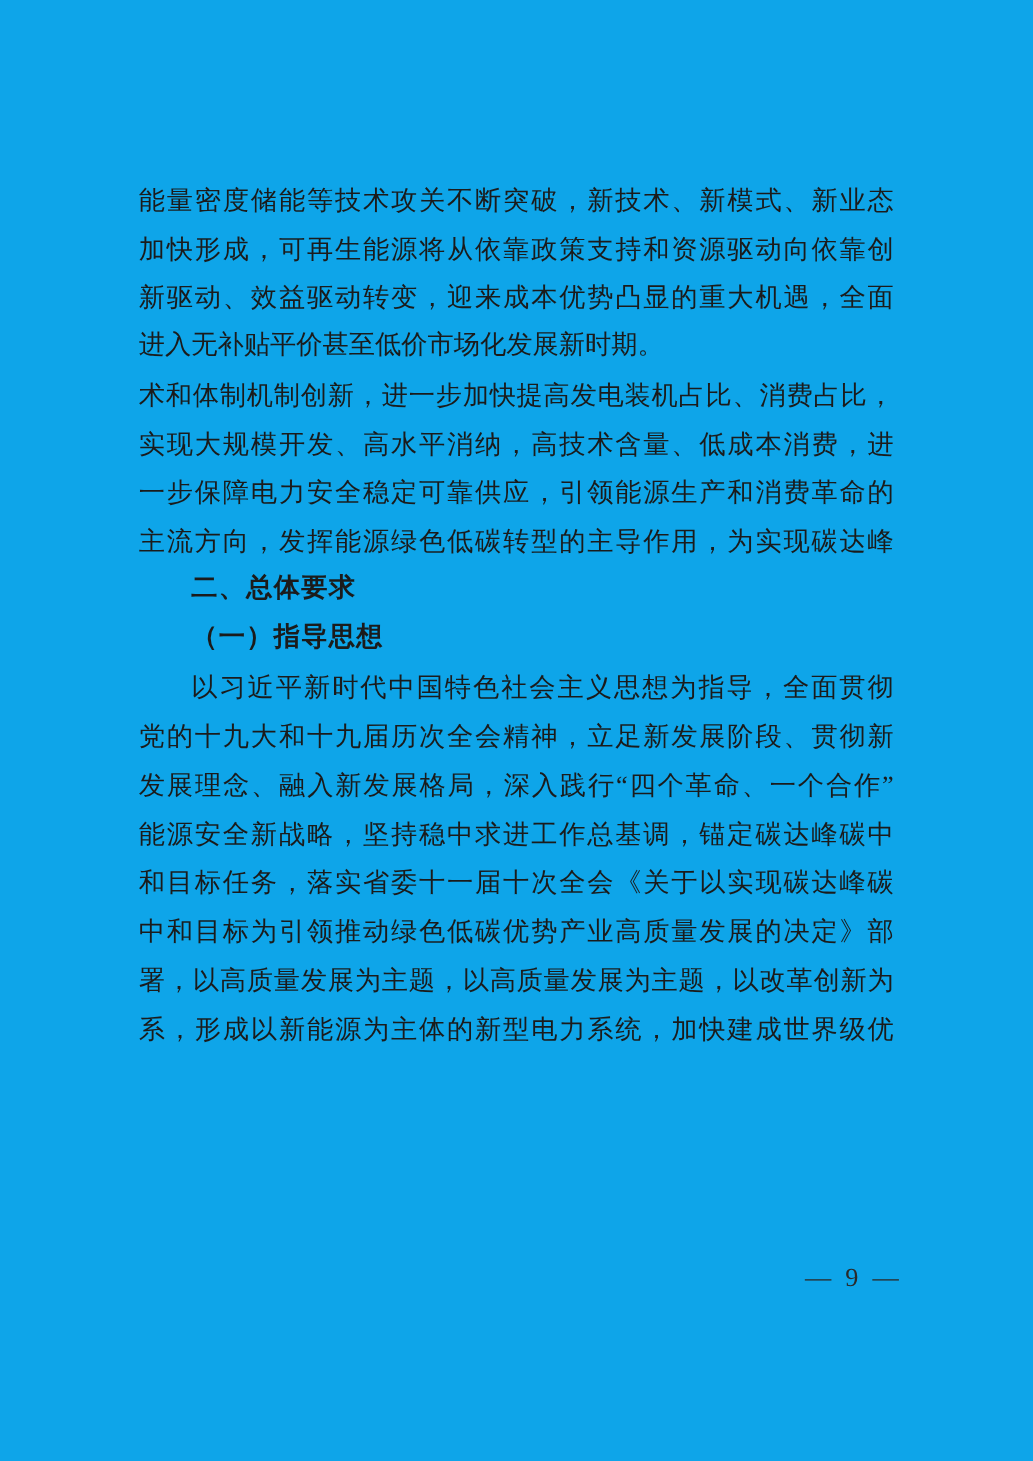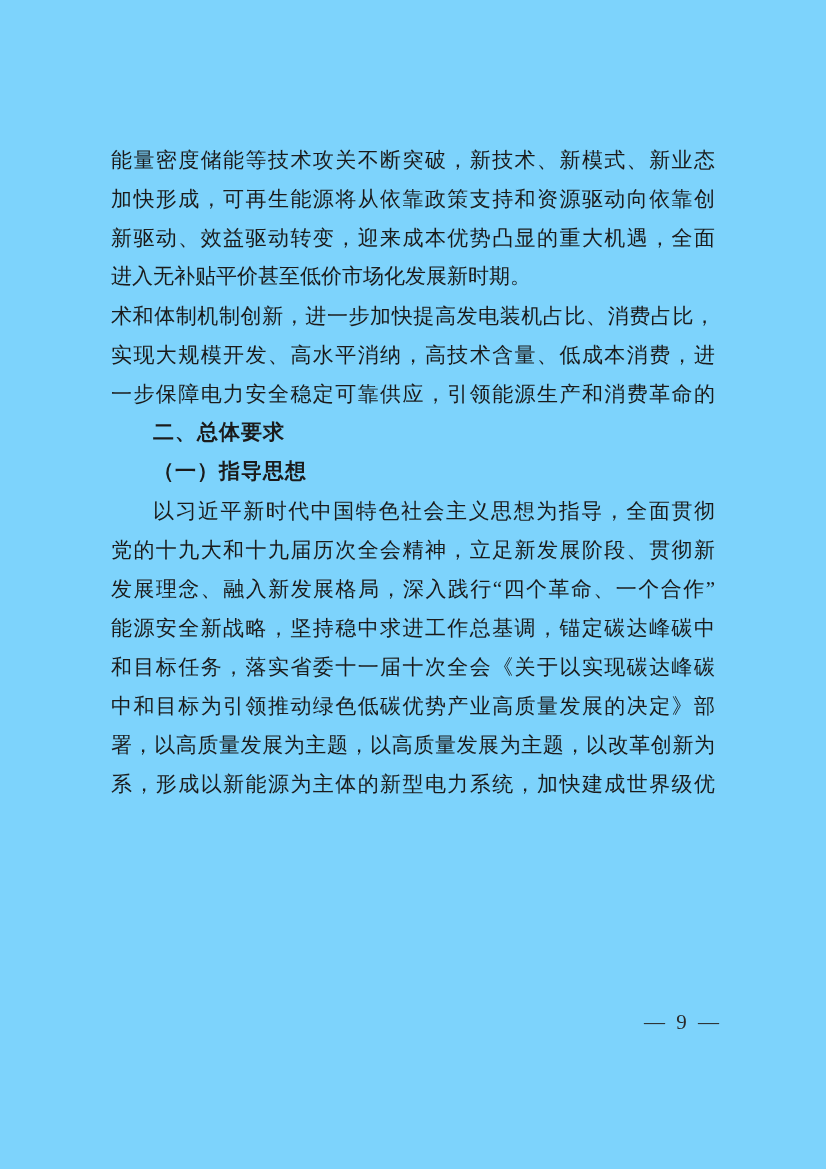--- a/index.html
+++ b/index.html
@@ -4,21 +4,21 @@
 <style>
   html, body {
     margin: 0;
     padding: 0;
     background: #9a9a9a;
   }
   .doc-page {
     position: relative;
     width: 826px;
     height: 1169px;
-    background: #7dd3fc;
+    background: #0ea5e9;
     font-family: "Liberation Serif", serif;
     color: #1b1b1b;
     overflow: hidden;
     margin: 0 auto;
   }
   .text-block {
     position: absolute;
     left: 111px;
     top: 141px;
     width: 604px;
@@ -69,20 +69,21 @@
   <div class="text-block">
 
     <div class="line">能量密度储能等技术攻关不断突破，新技术、新模式、新业态</div>
     <div class="line">加快形成，可再生能源将从依靠政策支持和资源驱动向依靠创</div>
     <div class="line">新驱动、效益驱动转变，迎来成本优势凸显的重大机遇，全面</div>
     <div class="line short">进入无补贴平价甚至低价市场化发展新时期。</div>
 
     <div class="line">术和体制机制创新，进一步加快提高发电装机占比、消费占比，</div>
     <div class="line">实现大规模开发、高水平消纳，高技术含量、低成本消费，进</div>
     <div class="line">一步保障电力安全稳定可靠供应，引领能源生产和消费革命的</div>
+    <div class="line">主流方向，发挥能源绿色低碳转型的主导作用，为实现碳达峰</div>
 
     <div class="line short indent heading">二、总体要求</div>
 
     <div class="line short indent subheading">（一）指导思想</div>
 
     <div class="line indent">以习近平新时代中国特色社会主义思想为指导，全面贯彻</div>
     <div class="line">党的十九大和十九届历次全会精神，立足新发展阶段、贯彻新</div>
     <div class="line">发展理念、融入新发展格局，深入践行“四个革命、一个合作”</div>
     <div class="line">能源安全新战略，坚持稳中求进工作总基调，锚定碳达峰碳中</div>
     <div class="line">和目标任务，落实省委十一届十次全会《关于以实现碳达峰碳</div>

